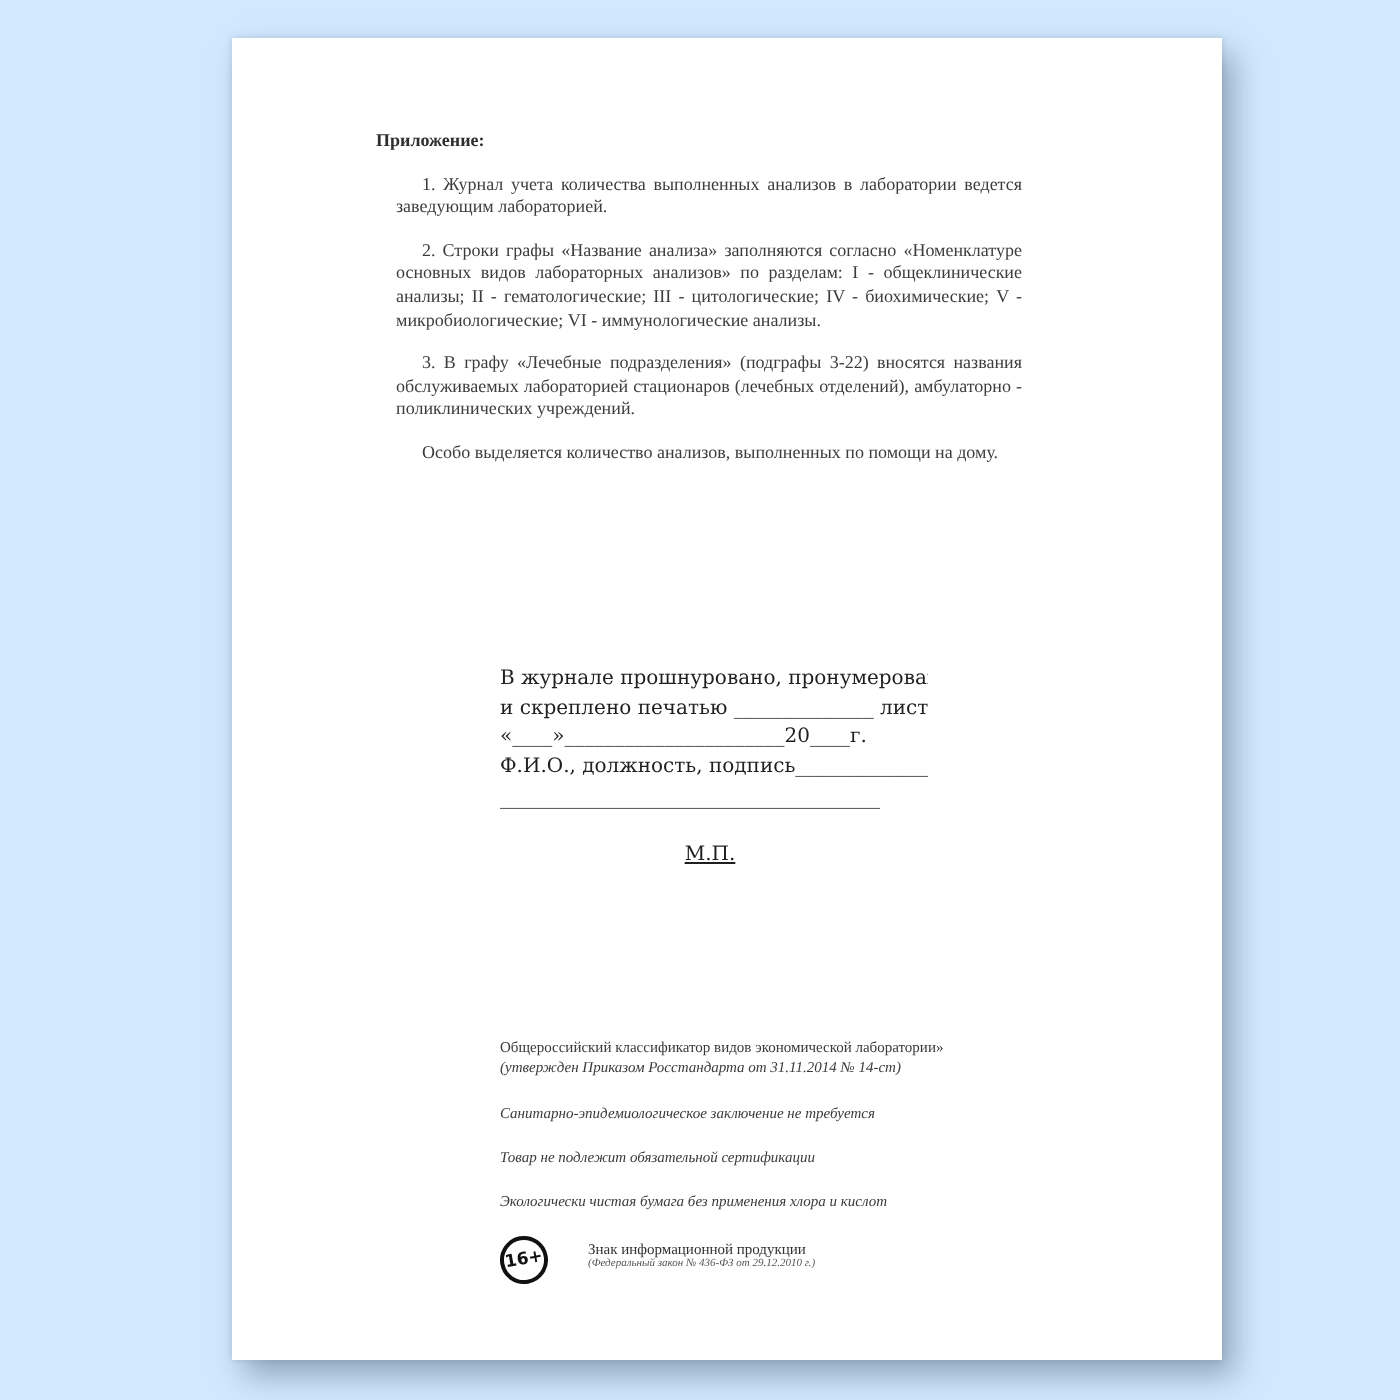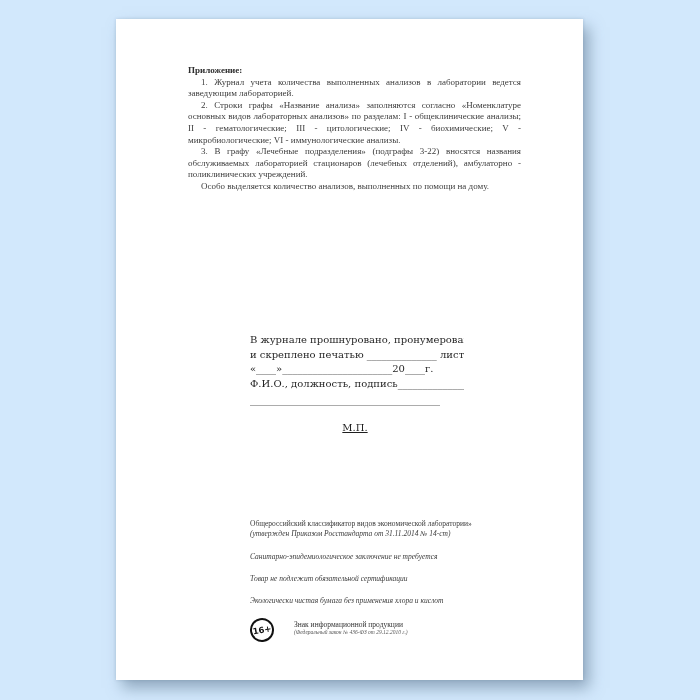--- a/index.html
+++ b/index.html
@@ -17,38 +17,39 @@
     position: relative;
   }
   .page {
     position: absolute;
     left: 116px;
     top: 19px;
     width: 467px;
     height: 661px;
     background: #ffffff;
     box-shadow: 6px 8px 14px rgba(90, 115, 140, 0.55), 0 0 3px rgba(90, 115, 140, 0.25);
+    padding-left: 28px;
   }
   
   .appendix {
     position: absolute;
     left: 72px;
     top: 46px;
     width: 333px;
     font-size: 9px;
     line-height: 11.6px;
     color: #3c3c3c;
     text-align: justify;
   }
   .appendix-title {
     font-weight: bold;
     color: #2e2e2e;
   }
   .para {
-    margin: 0;
+    margin: 10px;
     text-indent: 13px;
   }
   
   .binding {
     position: absolute;
     left: 134px;
     top: 314px;
     width: 214px;
     font-family: "DejaVu Serif", serif;
     font-size: 10px;

